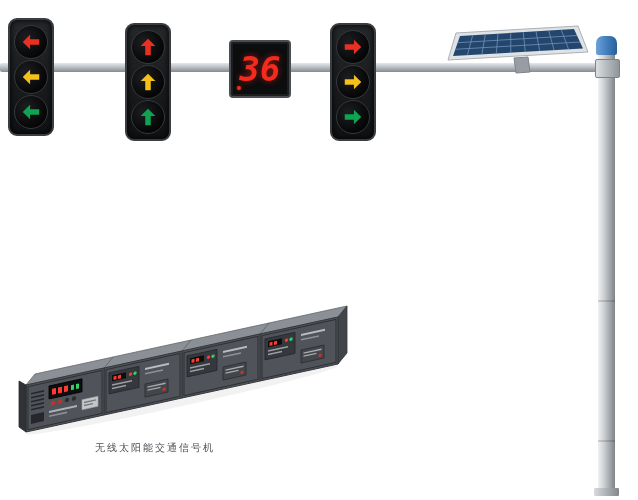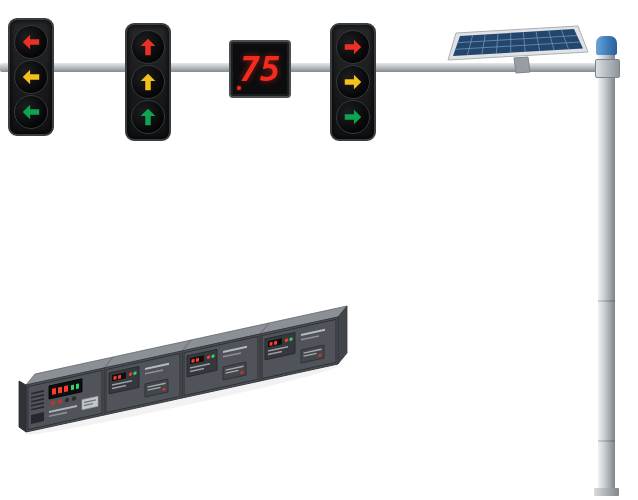--- a/index.html
+++ b/index.html
@@ -147,21 +147,21 @@
         </svg>
     </div>
     <div class="lens l3">
       <svg class="arrow" viewBox="0 0 24 24">
           <use href="#arrow-up" fill="#0ea452"></use>
         </svg>
     </div>
   </div>
 
   <div class="countdown">
-    <div class="countdown-digits">75</div>
+    <div class="countdown-digits">36</div>
     <div class="countdown-dot"></div>
   </div>
 
   <div class="head head-right">
     <div class="lens l1">
       <svg class="arrow" viewBox="0 0 24 24">
           <use href="#arrow-right" fill="#ea3023"></use>
         </svg>
     </div>
     <div class="lens l2">
@@ -248,14 +248,15 @@
         <rect x="58" y="29.5" width="12" height="1.3" fill="#73777b"></rect>
         <rect x="58" y="32.5" width="9" height="1.3" fill="#73777b"></rect>
       </g>
     </g>
 
     <use href="#module-detail" transform="matrix(1,-0.218,0,1,88,88)"></use>
     <use href="#module-detail" transform="matrix(1,-0.218,0,1,166,71)"></use>
     <use href="#module-detail" transform="matrix(1,-0.218,0,1,244,54)"></use>
   </svg>
 
+  <div class="caption">无线太阳能交通信号机</div>
 
 </div>
 
 </body></html>

